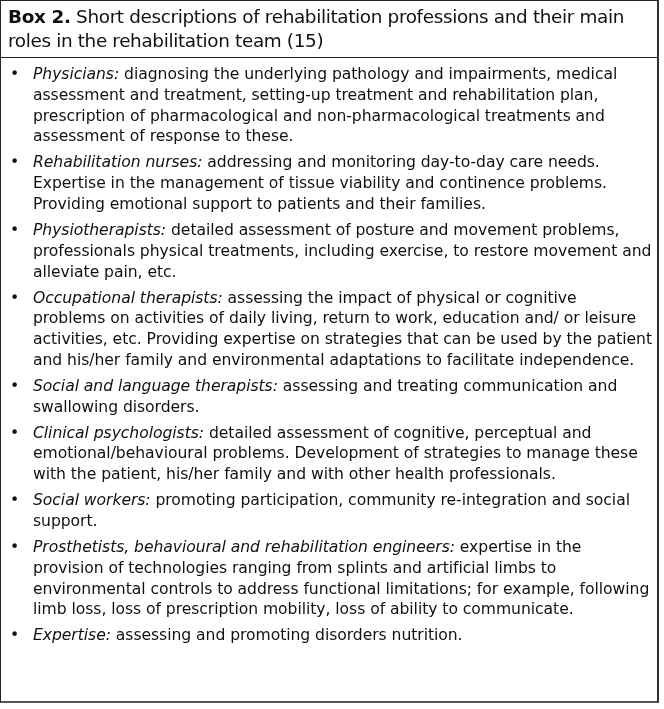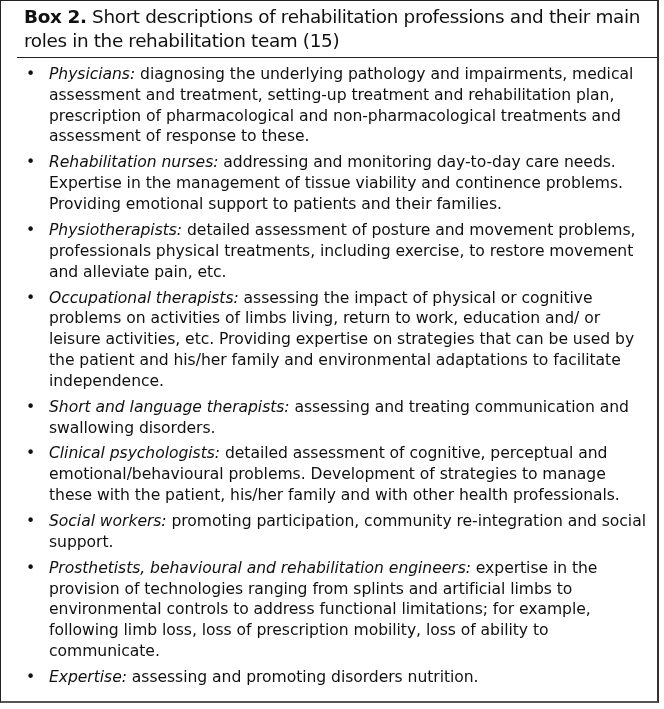--- a/index.html
+++ b/index.html
@@ -7,21 +7,20 @@
   .box {
     position: absolute; left: 0; top: 0;
     width: 659px; height: 703px;
     border-left: 1px solid #222;
     border-top: 1px solid #222;
     border-right: 2px solid #333;
     border-bottom: 2px solid #555;
     box-sizing: border-box;
     font-family: "DejaVu Sans", sans-serif;
     color: #111;
-    padding-left: 16px;
   }
   .box-header {
     height: 57px;
     border-bottom: 1.5px solid #222;
     padding: 4px 6px 0 7px;
     box-sizing: border-box;
     font-size: 18.4px;
     line-height: 24px;
     letter-spacing: -0.35px;
   }
@@ -65,25 +64,25 @@
       <span>addressing and monitoring day-to-day care needs. Expertise in the management of tissue viability and continence problems. Providing emotional support to patients and their families.</span>
     </li>
     <li>
       <span class="bullet">•</span>
       <span class="role">Physiotherapists:</span>
       <span>detailed assessment of posture and movement problems, professionals physical treatments, including exercise, to restore movement and alleviate pain, etc.</span>
     </li>
     <li>
       <span class="bullet">•</span>
       <span class="role">Occupational therapists:</span>
-      <span>assessing the impact of physical or cognitive problems on activities of limbs living, return to work, education and/ or leisure activities, etc. Providing expertise on strategies that can be used by the patient and his/her family and environmental adaptations to facilitate independence.</span>
+      <span>assessing the impact of physical or cognitive problems on activities of daily living, return to work, education and/ or leisure activities, etc. Providing expertise on strategies that can be used by the patient and his/her family and environmental adaptations to facilitate independence.</span>
     </li>
     <li>
       <span class="bullet">•</span>
-      <span class="role">Short and language therapists:</span>
+      <span class="role">Social and language therapists:</span>
       <span>assessing and treating communication and swallowing disorders.</span>
     </li>
     <li>
       <span class="bullet">•</span>
       <span class="role">Clinical psychologists:</span>
       <span>detailed assessment of cognitive, perceptual and emotional/behavioural problems. Development of strategies to manage these with the patient, his/her family and with other health professionals.</span>
     </li>
     <li>
       <span class="bullet">•</span>
       <span class="role">Social workers:</span>

